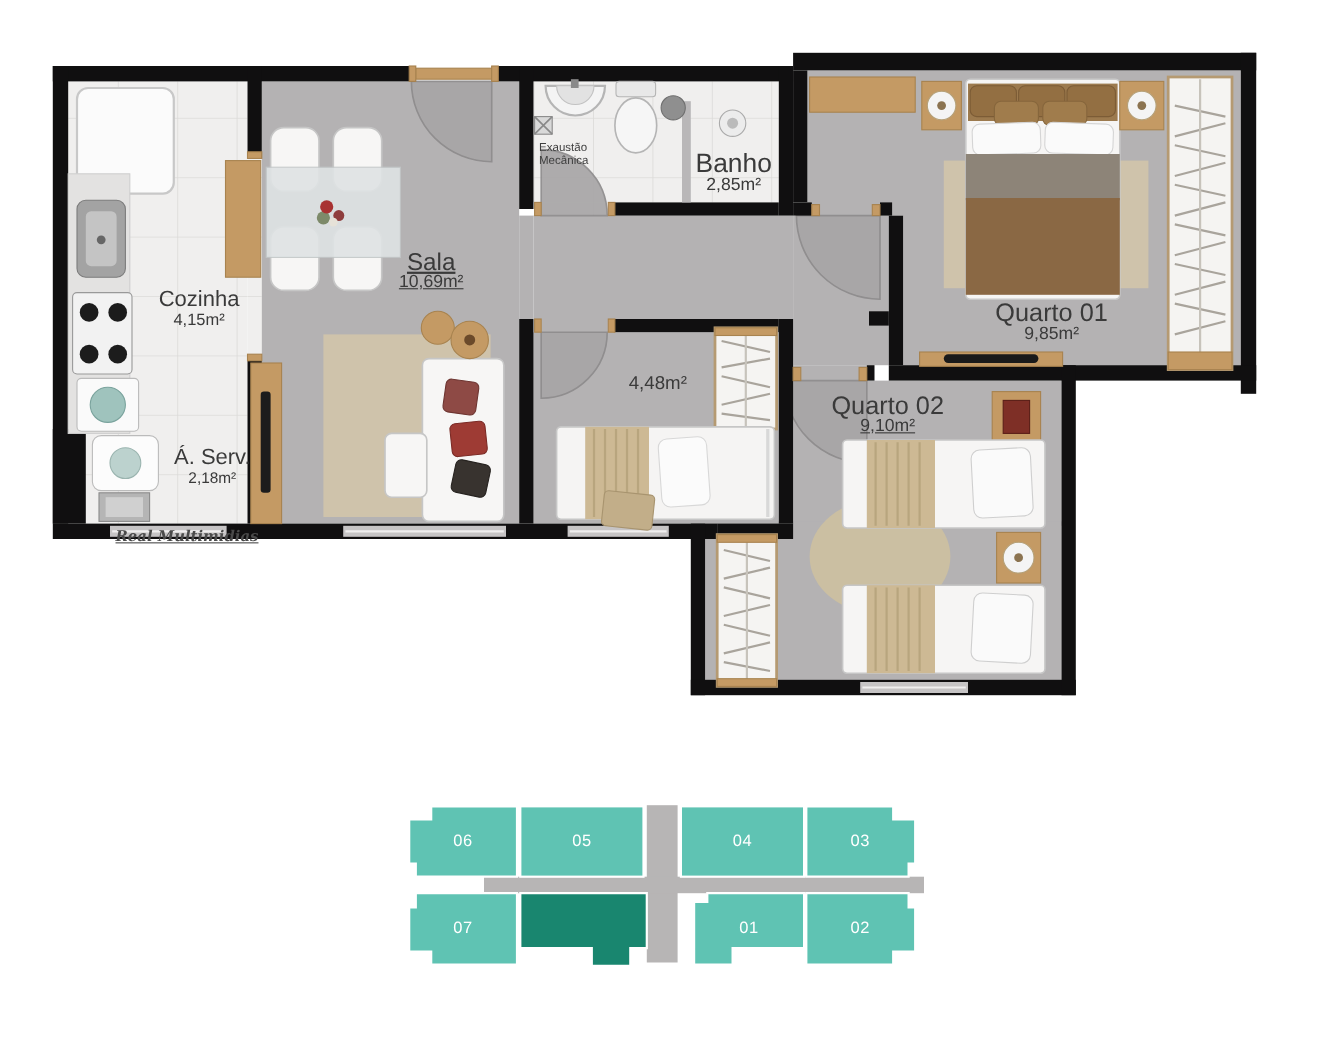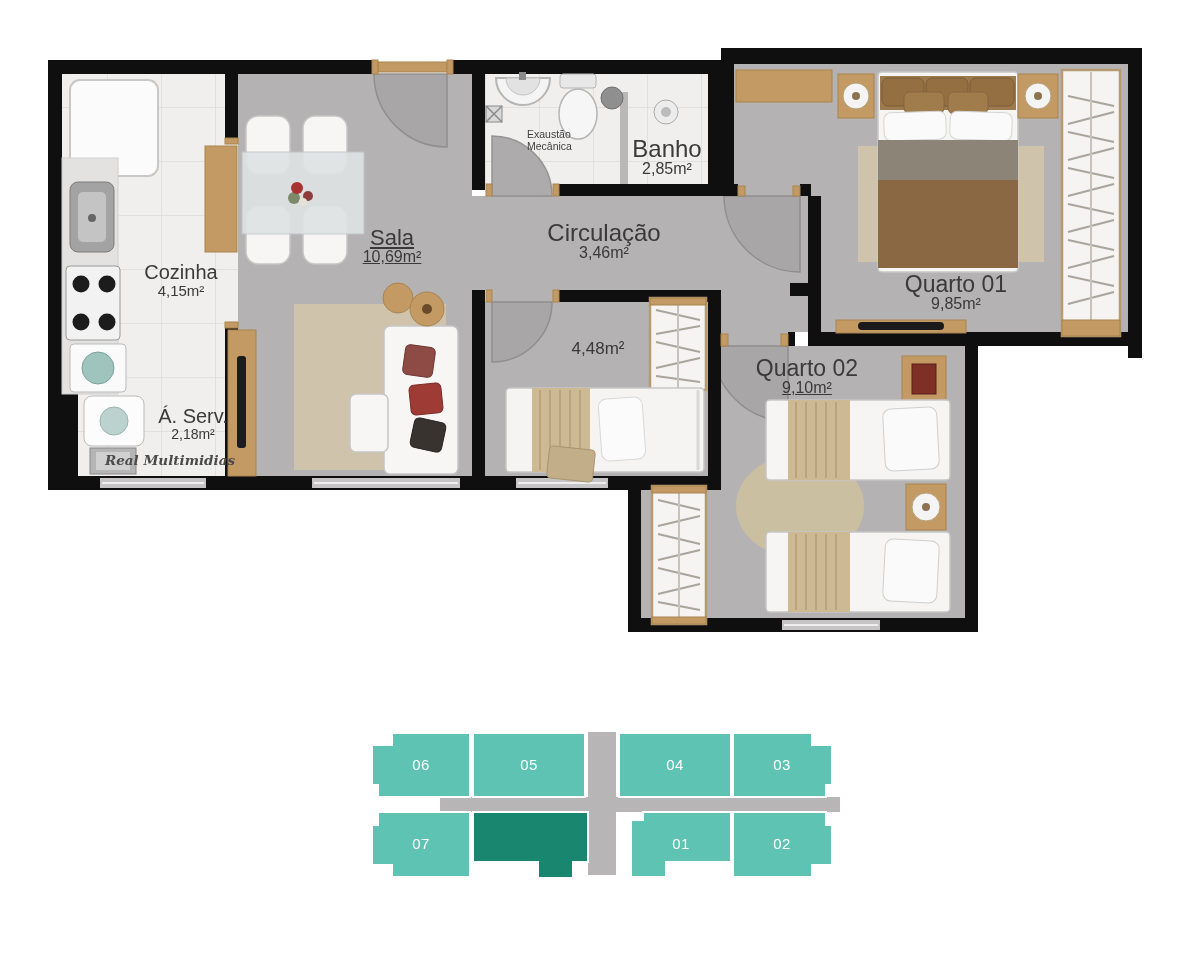--- a/index.html
+++ b/index.html
@@ -21,21 +21,21 @@
   .sill-line{stroke:#efeeee;stroke-width:2;}
   .white-furn{fill:#f7f6f5;stroke:#c6c6c6;stroke-width:1.5;}
   .ward{fill:#f5f4f2;stroke:#b59a72;stroke-width:2.5;}
   .zig{stroke:#a9a49c;stroke-width:2;fill:none;}
   .unit{fill:var(--unit-teal);stroke:#ffffff;stroke-width:2;}
   .unit.selected{fill:var(--unit-selected);}
   .corr{fill:var(--corridor-gray);}
   .rl{position:absolute;transform:translateX(-50%);text-align:center;
       color:var(--label-text);white-space:nowrap;line-height:1.05;}
   .rl .area{display:block;}
-  .exaust{position:absolute;color:#3f3f3f;font-size:10.5px;line-height:1.15;text-align:left;margin-left:37px;}
+  .exaust{position:absolute;color:#3f3f3f;font-size:10.5px;line-height:1.15;text-align:left;}
   .mark{position:absolute;transform:translateX(-50%);font-family:"DejaVu Serif",serif;
         font-style:italic;font-weight:bold;font-size:13.5px;color:#4a4a4a;white-space:nowrap;}
   .unum{position:absolute;transform:translateX(-50%);color:#fff;font-size:15px;
         letter-spacing:.5px;}
 </style>
 </head>
 <body>
 
 <div class="stage">
 
@@ -332,40 +332,36 @@
   <span class="area" style="font-size:14px;">2,18m²</span>
 </div>
 <div class="rl" style="left:392px;top:226px;font-size:22px;text-decoration:underline;">
   <span>Sala</span>
   <span class="area" style="font-size:16px;">10,69m²</span>
 </div>
 <div class="rl" style="left:667px;top:136px;font-size:24px;">
   <span>Banho</span>
   <span class="area" style="font-size:16px;">2,85m²</span>
 </div>
-<div class="rl" style="left:604px;top:220px;font-size:24px;">
-  <span>Circulação</span>
-  <span class="area" style="font-size:16px;">3,46m²</span>
-</div>
 <div class="rl" style="left:956px;top:272px;font-size:23px;">
   <span>Quarto 01</span>
   <span class="area" style="font-size:16px;">9,85m²</span>
 </div>
 <div class="rl" style="left:807px;top:356px;font-size:23px;">
   <span>Quarto 02</span>
   <span class="area" style="font-size:16px;text-decoration:underline;">9,10m²</span>
 </div>
 <div class="rl" style="left:598px;top:340px;font-size:17px;">
   <span>4,48m²</span>
 </div>
 <div class="exaust" style="left:490px;top:128px;">
   <div>Exaustão</div>
   <div>Mecânica</div>
 </div>
-<div class="mark" style="left:170px;top:452px;">Real Multimidias</div>
+<div class="mark" style="left:170px;top:480px;text-decoration:underline;">Real Multimidias</div>
 
 <div class="unum" style="left:421px;top:756px;">06</div>
 <div class="unum" style="left:529px;top:756px;">05</div>
 <div class="unum" style="left:675px;top:756px;">04</div>
 <div class="unum" style="left:782px;top:756px;">03</div>
 <div class="unum" style="left:421px;top:835px;text-align:center;">07</div>
 <div class="unum" style="left:529px;top:863px;">08</div>
 <div class="unum" style="left:681px;top:835px;">01</div>
 <div class="unum" style="left:782px;top:835px;">02</div>
 

